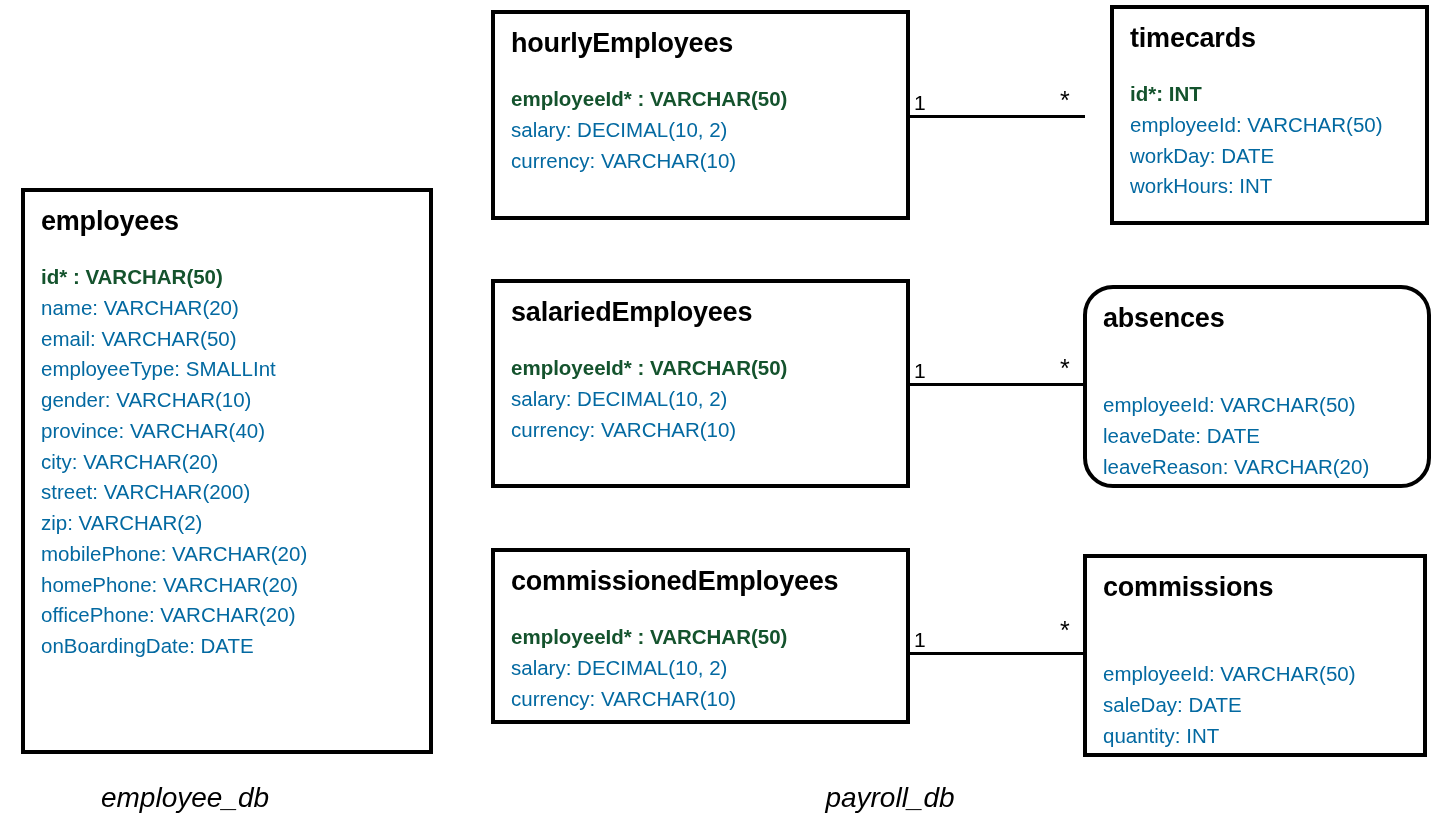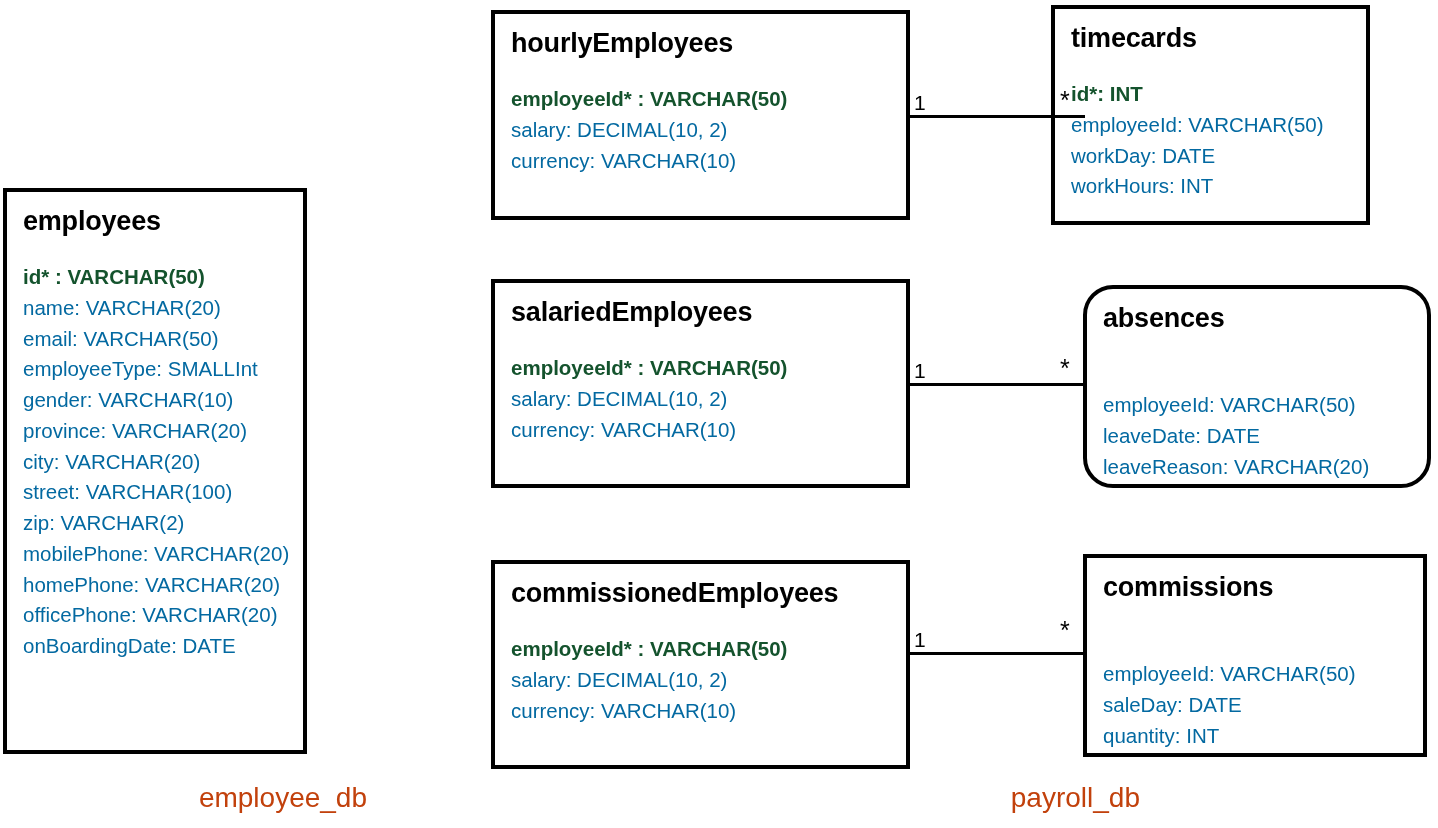--- a/index.html
+++ b/index.html
@@ -70,59 +70,60 @@
   }
   .card.star {
     font-size: 25px;
   }
 
   
   .db-caption {
     position: absolute;
     font-size: 28px;
     line-height: 1;
-    color: #c2410c;
+    color: #000000;
     white-space: nowrap;
-    text-align: right;
+    text-align: center;
+    font-style: italic;
   }
 </style>
 </head>
 <body>
 
 <div id="canvas">
 
-  <div class="entity" id="ent-employees" style="left:3px; top:188px; width:304px; height:566px;">
+  <div class="entity" id="ent-employees" style="left:21px; top:188px; width:412px; height:566px;">
     <div class="entity-title">employees</div>
     <div class="attr-list">
       <div class="attr pk">id* : VARCHAR(50)</div>
       <div class="attr">name: VARCHAR(20)</div>
       <div class="attr">email: VARCHAR(50)</div>
       <div class="attr">employeeType: SMALLInt</div>
       <div class="attr">gender: VARCHAR(10)</div>
-      <div class="attr">province: VARCHAR(20)</div>
+      <div class="attr">province: VARCHAR(40)</div>
       <div class="attr">city: VARCHAR(20)</div>
-      <div class="attr">street: VARCHAR(100)</div>
+      <div class="attr">street: VARCHAR(200)</div>
       <div class="attr">zip: VARCHAR(2)</div>
       <div class="attr">mobilePhone: VARCHAR(20)</div>
       <div class="attr">homePhone: VARCHAR(20)</div>
       <div class="attr">officePhone: VARCHAR(20)</div>
       <div class="attr">onBoardingDate: DATE</div>
     </div>
   </div>
 
   <div class="entity" id="ent-hourly" style="left:491px; top:10px; width:419px; height:210px;">
     <div class="entity-title">hourlyEmployees</div>
     <div class="attr-list">
       <div class="attr pk">employeeId* : VARCHAR(50)</div>
       <div class="attr">salary: DECIMAL(10, 2)</div>
       <div class="attr">currency: VARCHAR(10)</div>
     </div>
   </div>
 
-  <div class="entity" id="ent-timecards" style="left:1051px; top:5px; width:319px; height:220px;">
+  <div class="entity" id="ent-timecards" style="left:1110px; top:5px; width:319px; height:220px;">
     <div class="entity-title">timecards</div>
     <div class="attr-list">
       <div class="attr pk">id*: INT</div>
       <div class="attr">employeeId: VARCHAR(50)</div>
       <div class="attr">workDay: DATE</div>
       <div class="attr">workHours: INT</div>
     </div>
   </div>
 
   <div class="connector" id="conn-1" style="left:908px; top:115px; width:177px;"></div>
@@ -144,21 +145,21 @@
       <div class="attr">employeeId: VARCHAR(50)</div>
       <div class="attr">leaveDate: DATE</div>
       <div class="attr">leaveReason: VARCHAR(20)</div>
     </div>
   </div>
 
   <div class="connector" id="conn-2" style="left:908px; top:383px; width:177px;"></div>
   <div class="card" style="left:914px; top:360px;">1</div>
   <div class="card star" style="left:1060px; top:356px;">*</div>
 
-  <div class="entity" id="ent-commissioned" style="left:491px; top:560px; width:419px; height:209px;">
+  <div class="entity" id="ent-commissioned" style="left:491px; top:548px; width:419px; height:176px;">
     <div class="entity-title">commissionedEmployees</div>
     <div class="attr-list">
       <div class="attr pk">employeeId* : VARCHAR(50)</div>
       <div class="attr">salary: DECIMAL(10, 2)</div>
       <div class="attr">currency: VARCHAR(10)</div>
     </div>
   </div>
 
   <div class="entity" id="ent-commissions" style="left:1083px; top:554px; width:344px; height:203px;">
     <div class="entity-title">commissions</div>

